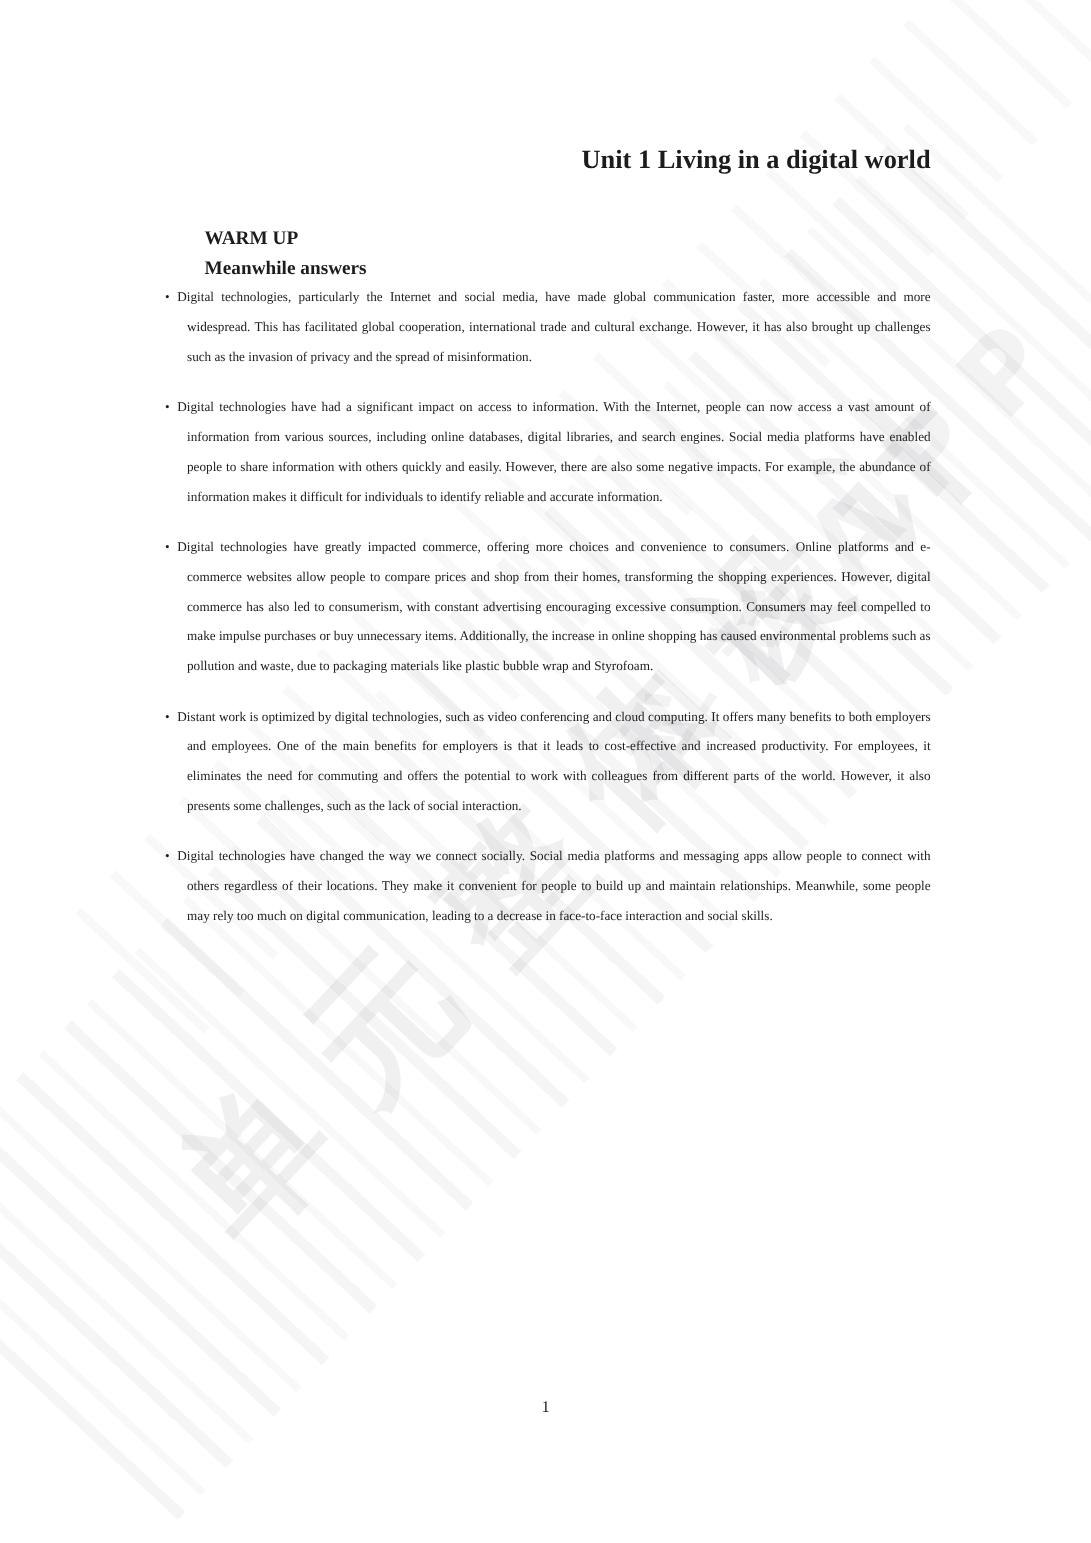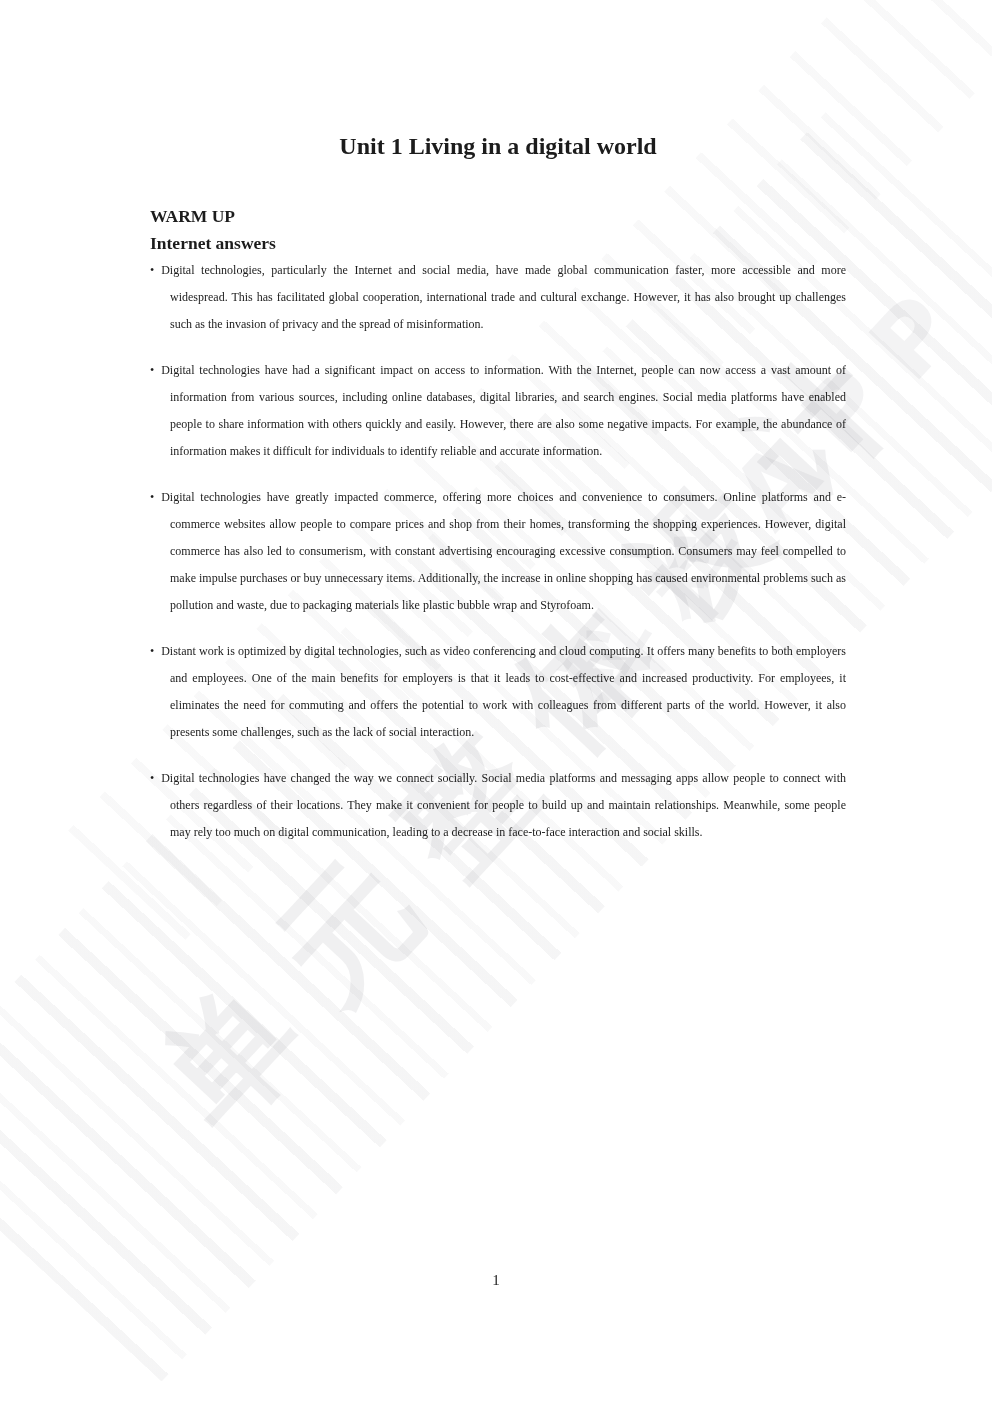--- a/index.html
+++ b/index.html
@@ -52,26 +52,27 @@
     left: 150px;
     width: 696px;
     top: 0;
     z-index: 1;
   }
   .doc-title {
     margin-top: 130px;
     font-size: 24px;
     line-height: 33px;
     font-weight: bold;
-    text-align: center;
+    text-align: right;
   }
   .section-heading {
     font-size: 17.5px;
     line-height: 27px;
     font-weight: bold;
+    margin-left: 36px;
   }
   .heading-warmup { margin-top: 40px; }
   .bullet-para {
     font-size: 12px;
     line-height: 27px;
     text-align: justify;
     padding-left: 20px;
     text-indent: -20px;
     margin: 0 0 19px 0;
   }
@@ -100,21 +101,21 @@
     <div class="wm-stripes2"></div>
     <div class="wm-text wm-text-1">单元整体设计</div>
     <div class="wm-text wm-text-2">科料APP</div>
   </div>
 
   <div class="content">
 
     <div class="doc-title">Unit 1 Living in a digital world</div>
 
     <div class="section-heading heading-warmup">WARM UP</div>
-    <div class="section-heading">Internet answers</div>
+    <div class="section-heading">Meanwhile answers</div>
 
     <div class="bullet-para"><span class="bullet-marker">•</span><span>Digital technologies, particularly the Internet and social media, have made global communication faster, more accessible and more widespread. This has facilitated global cooperation, international trade and cultural exchange. However, it has also brought up challenges such as the invasion of privacy and the spread of misinformation.</span></div>
 
     <div class="bullet-para"><span class="bullet-marker">•</span><span>Digital technologies have had a significant impact on access to information. With the Internet, people can now access a vast amount of information from various sources, including online databases, digital libraries, and search engines. Social media platforms have enabled people to share information with others quickly and easily. However, there are also some negative impacts. For example, the abundance of information makes it difficult for individuals to identify reliable and accurate information.</span></div>
 
     <div class="bullet-para"><span class="bullet-marker">•</span><span>Digital technologies have greatly impacted commerce, offering more choices and convenience to consumers. Online platforms and e-commerce websites allow people to compare prices and shop from their homes, transforming the shopping experiences. However, digital commerce has also led to consumerism, with constant advertising encouraging excessive consumption. Consumers may feel compelled to make impulse purchases or buy unnecessary items. Additionally, the increase in online shopping has caused environmental problems such as pollution and waste, due to packaging materials like plastic bubble wrap and Styrofoam.</span></div>
 
     <div class="bullet-para"><span class="bullet-marker">•</span><span>Distant work is optimized by digital technologies, such as video conferencing and cloud computing. It offers many benefits to both employers and employees. One of the main benefits for employers is that it leads to cost-effective and increased productivity. For employees, it eliminates the need for commuting and offers the potential to work with colleagues from different parts of the world. However, it also presents some challenges, such as the lack of social interaction.</span></div>
 
     <div class="bullet-para"><span class="bullet-marker">•</span><span>Digital technologies have changed the way we connect socially. Social media platforms and messaging apps allow people to connect with others regardless of their locations. They make it convenient for people to build up and maintain relationships. Meanwhile, some people may rely too much on digital communication, leading to a decrease in face-to-face interaction and social skills.</span></div>

